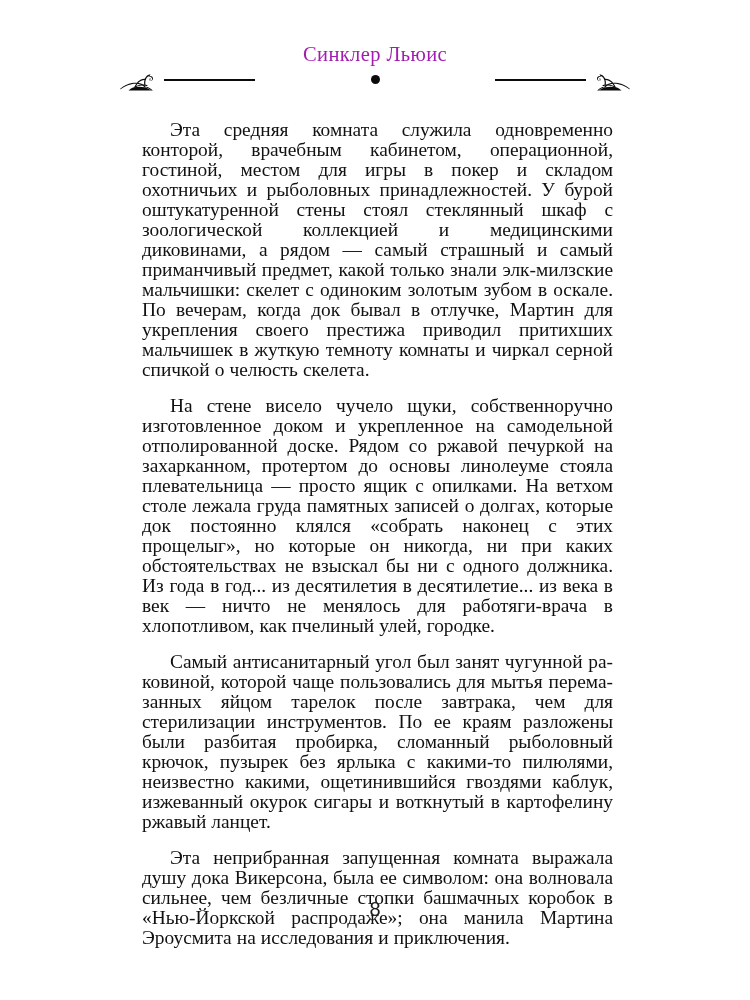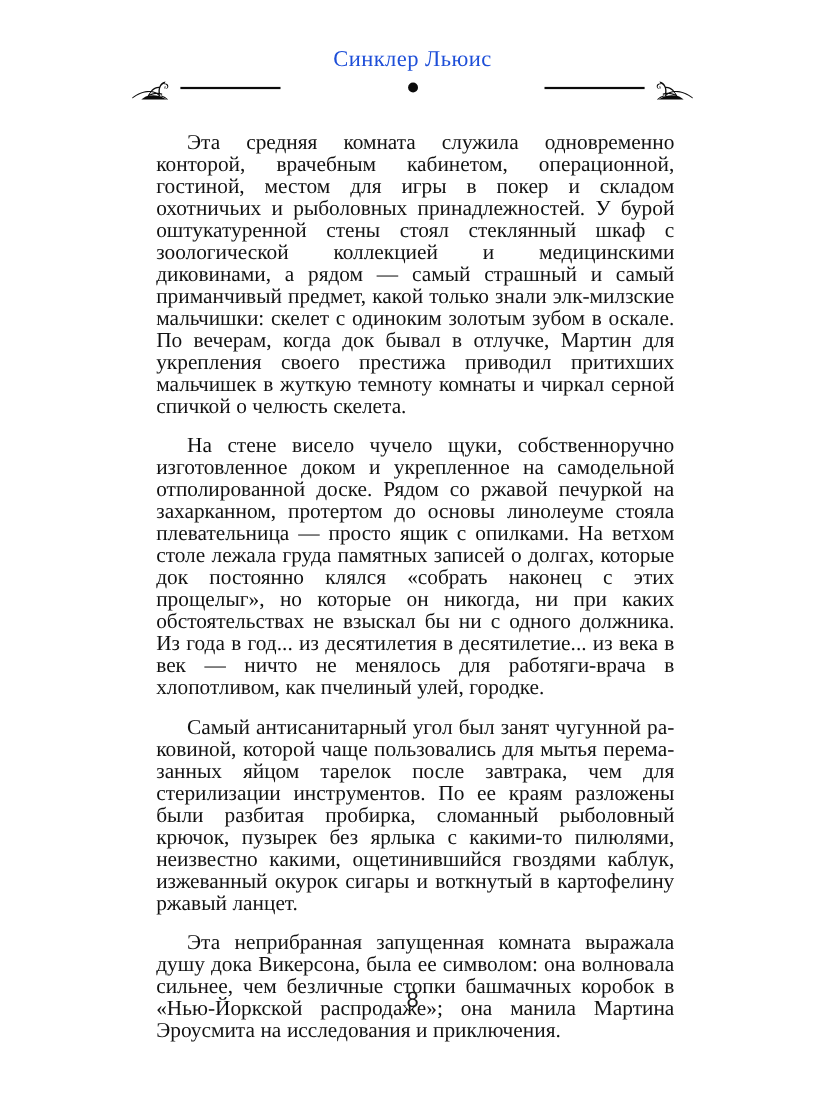--- a/index.html
+++ b/index.html
@@ -33,21 +33,21 @@
 
   .head-title {
     position: absolute;
     left: 0;
     right: 0;
     top: 0;
     text-align: center;
     font-family: "Liberation Serif", "DejaVu Serif", serif;
     font-size: 20.5px;
     letter-spacing: 0.4px;
-    color: #1d4ed8;
+    color: #a21caf;
     white-space: nowrap;
     z-index: 3;
     background: #ffffff;
     display: inline-block;
     padding: 0 10px;
     width: auto;
     margin: 0 auto;
   }
   .head-title-wrap {
     position: absolute;

